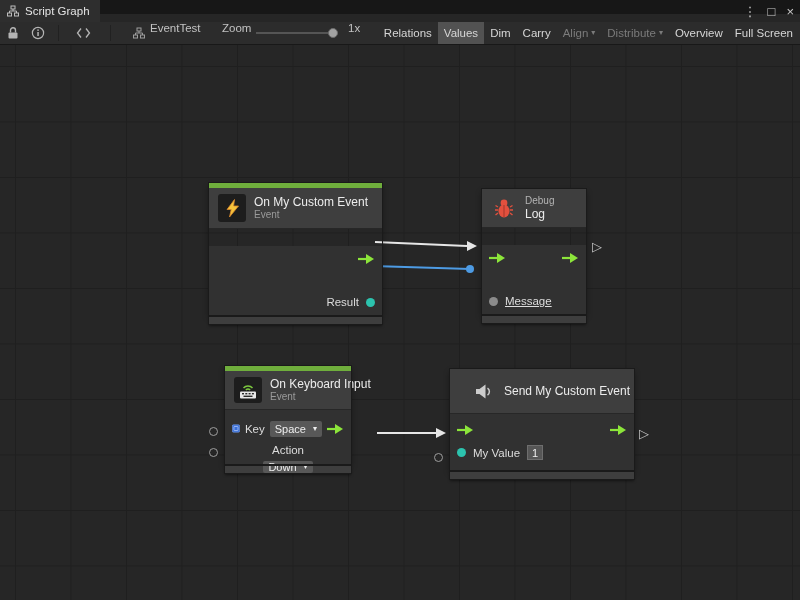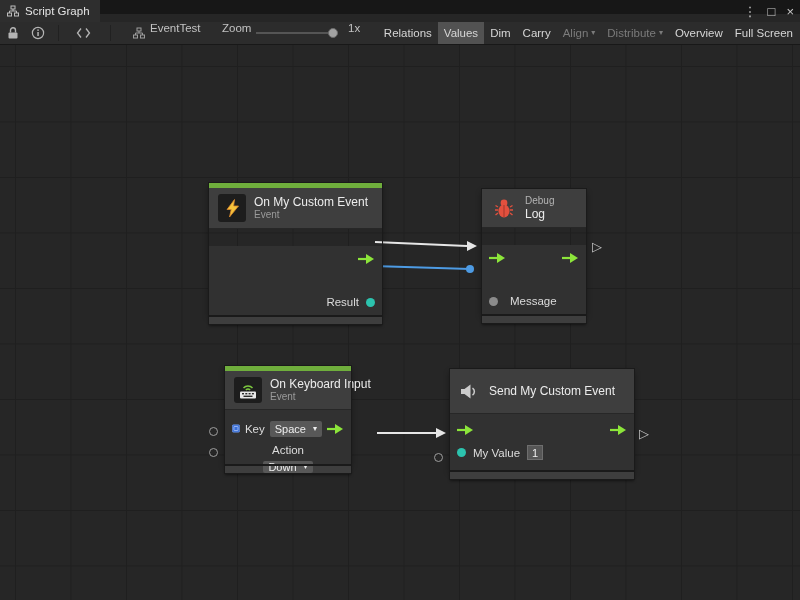--- a/index.html
+++ b/index.html
@@ -246,21 +246,21 @@
         <div class="port-row" style="justify-content:space-between;">
           <svg class="flow-arrow" width="17" height="12" viewBox="0 0 17 12">
             <path d="M0 6 H8" stroke="#8ce53a" stroke-width="2.2" fill="none"></path>
             <path d="M8 1 L16 6 L8 11 Z" fill="#8ce53a"></path>
           </svg>
           <svg class="flow-arrow" width="17" height="12" viewBox="0 0 17 12">
             <path d="M0 6 H8" stroke="#8ce53a" stroke-width="2.2" fill="none"></path>
             <path d="M8 1 L16 6 L8 11 Z" fill="#8ce53a"></path>
           </svg>
         </div>
-        <div class="port-row" style="gap:12px;">
+        <div class="port-row" style="gap:7px;text-decoration:underline;">
           <span class="dot gray"></span>
           <span class="plabel">Message</span>
         </div>
       </div>
     </div>
     <div class="n-footer"></div>
   </div>
   <span class="rel-tri" style="left:592px; top:195px;">▷</span>
 
   <div class="node" id="node-keyboard">
@@ -315,21 +315,21 @@
         </div>
       </div>
     </div>
     <div class="n-footer"></div>
     <span class="ext-circle" style="left:-16px; top:61px;"></span>
     <span class="ext-circle" style="left:-16px; top:82px;"></span>
   </div>
 
   <div class="node" id="node-send">
     <div class="n-main">
-      <div class="n-header" style="padding:9px 5px;">
+      <div class="n-header" style="padding:9px 20px;">
         <div class="icon-box" style="width:26px;height:26px;background:transparent;">
           <svg width="20" height="20" viewBox="0 0 20 20">
             <path d="M3 8 V13 H6.5 L12.5 17.5 V3.5 L6.5 8 Z" fill="#cccccc"></path>
             <path d="M14.5 7 a4.2 4.2 0 0 1 0 7" stroke="#cccccc" stroke-width="1.5" fill="none"></path>
           </svg>
         </div>
         <div class="n-title">Send My Custom Event</div>
       </div>
       <div class="n-body">
         <div class="port-row" style="justify-content:space-between;">

